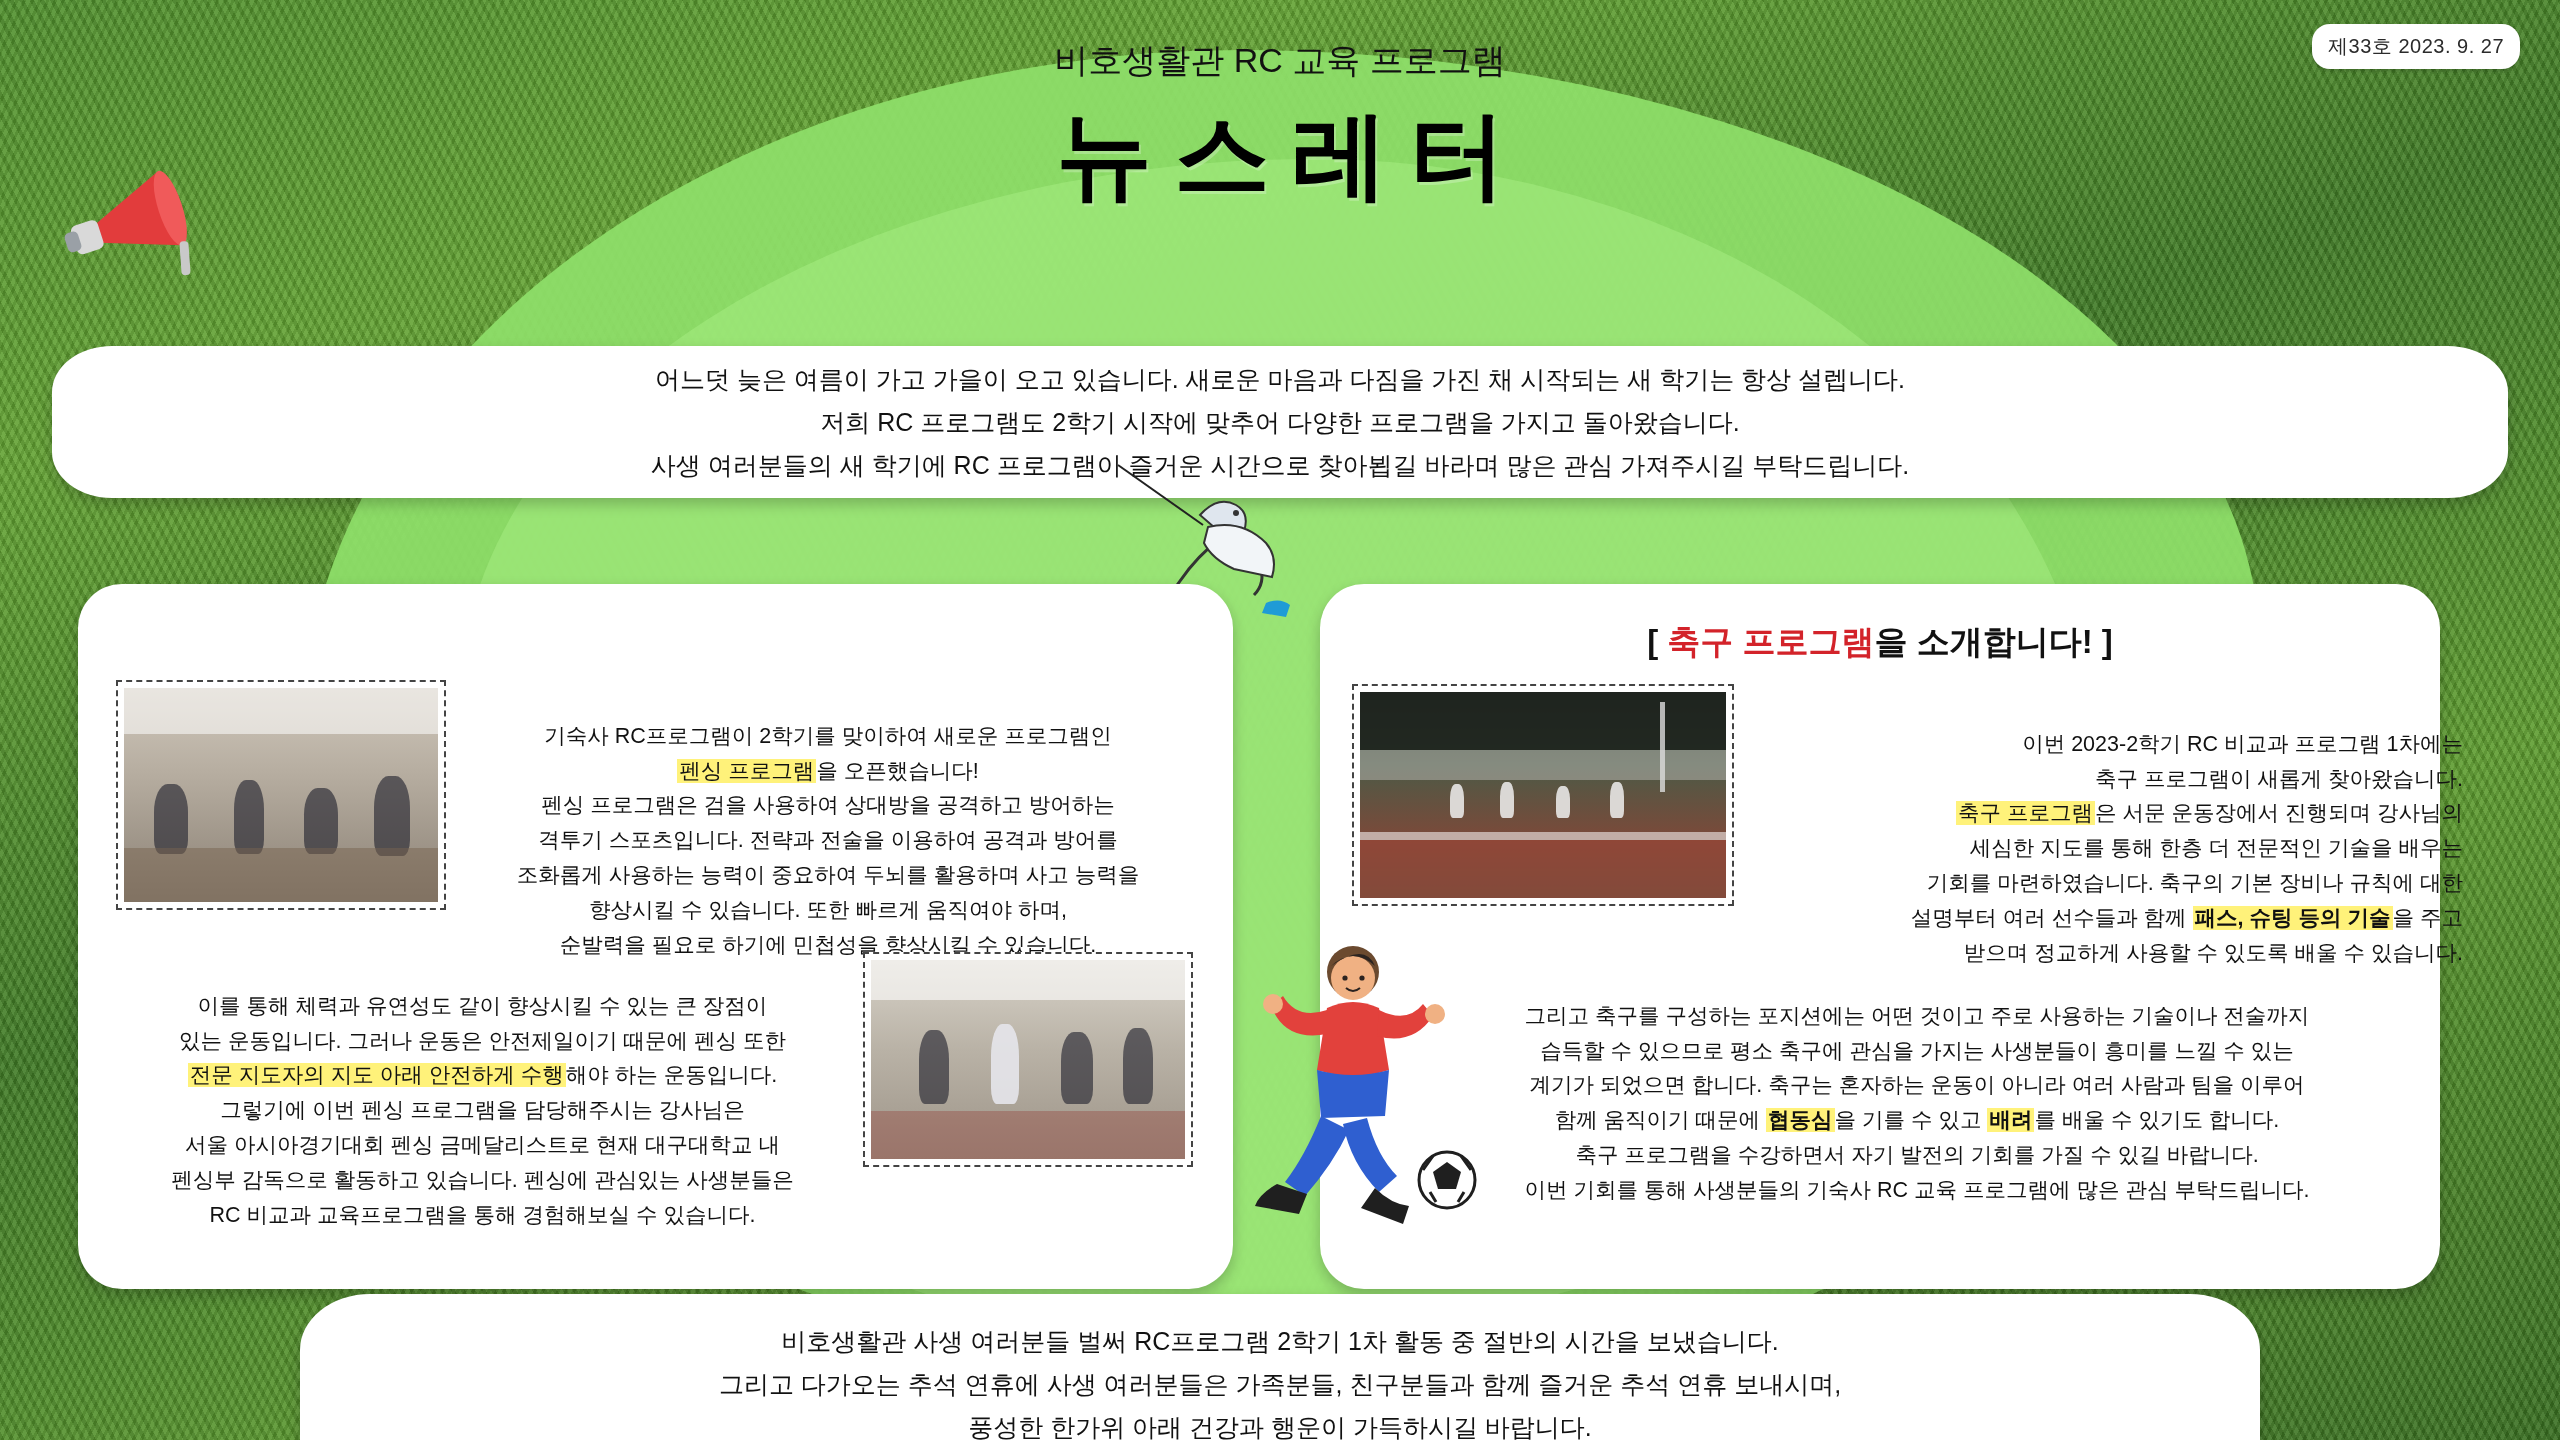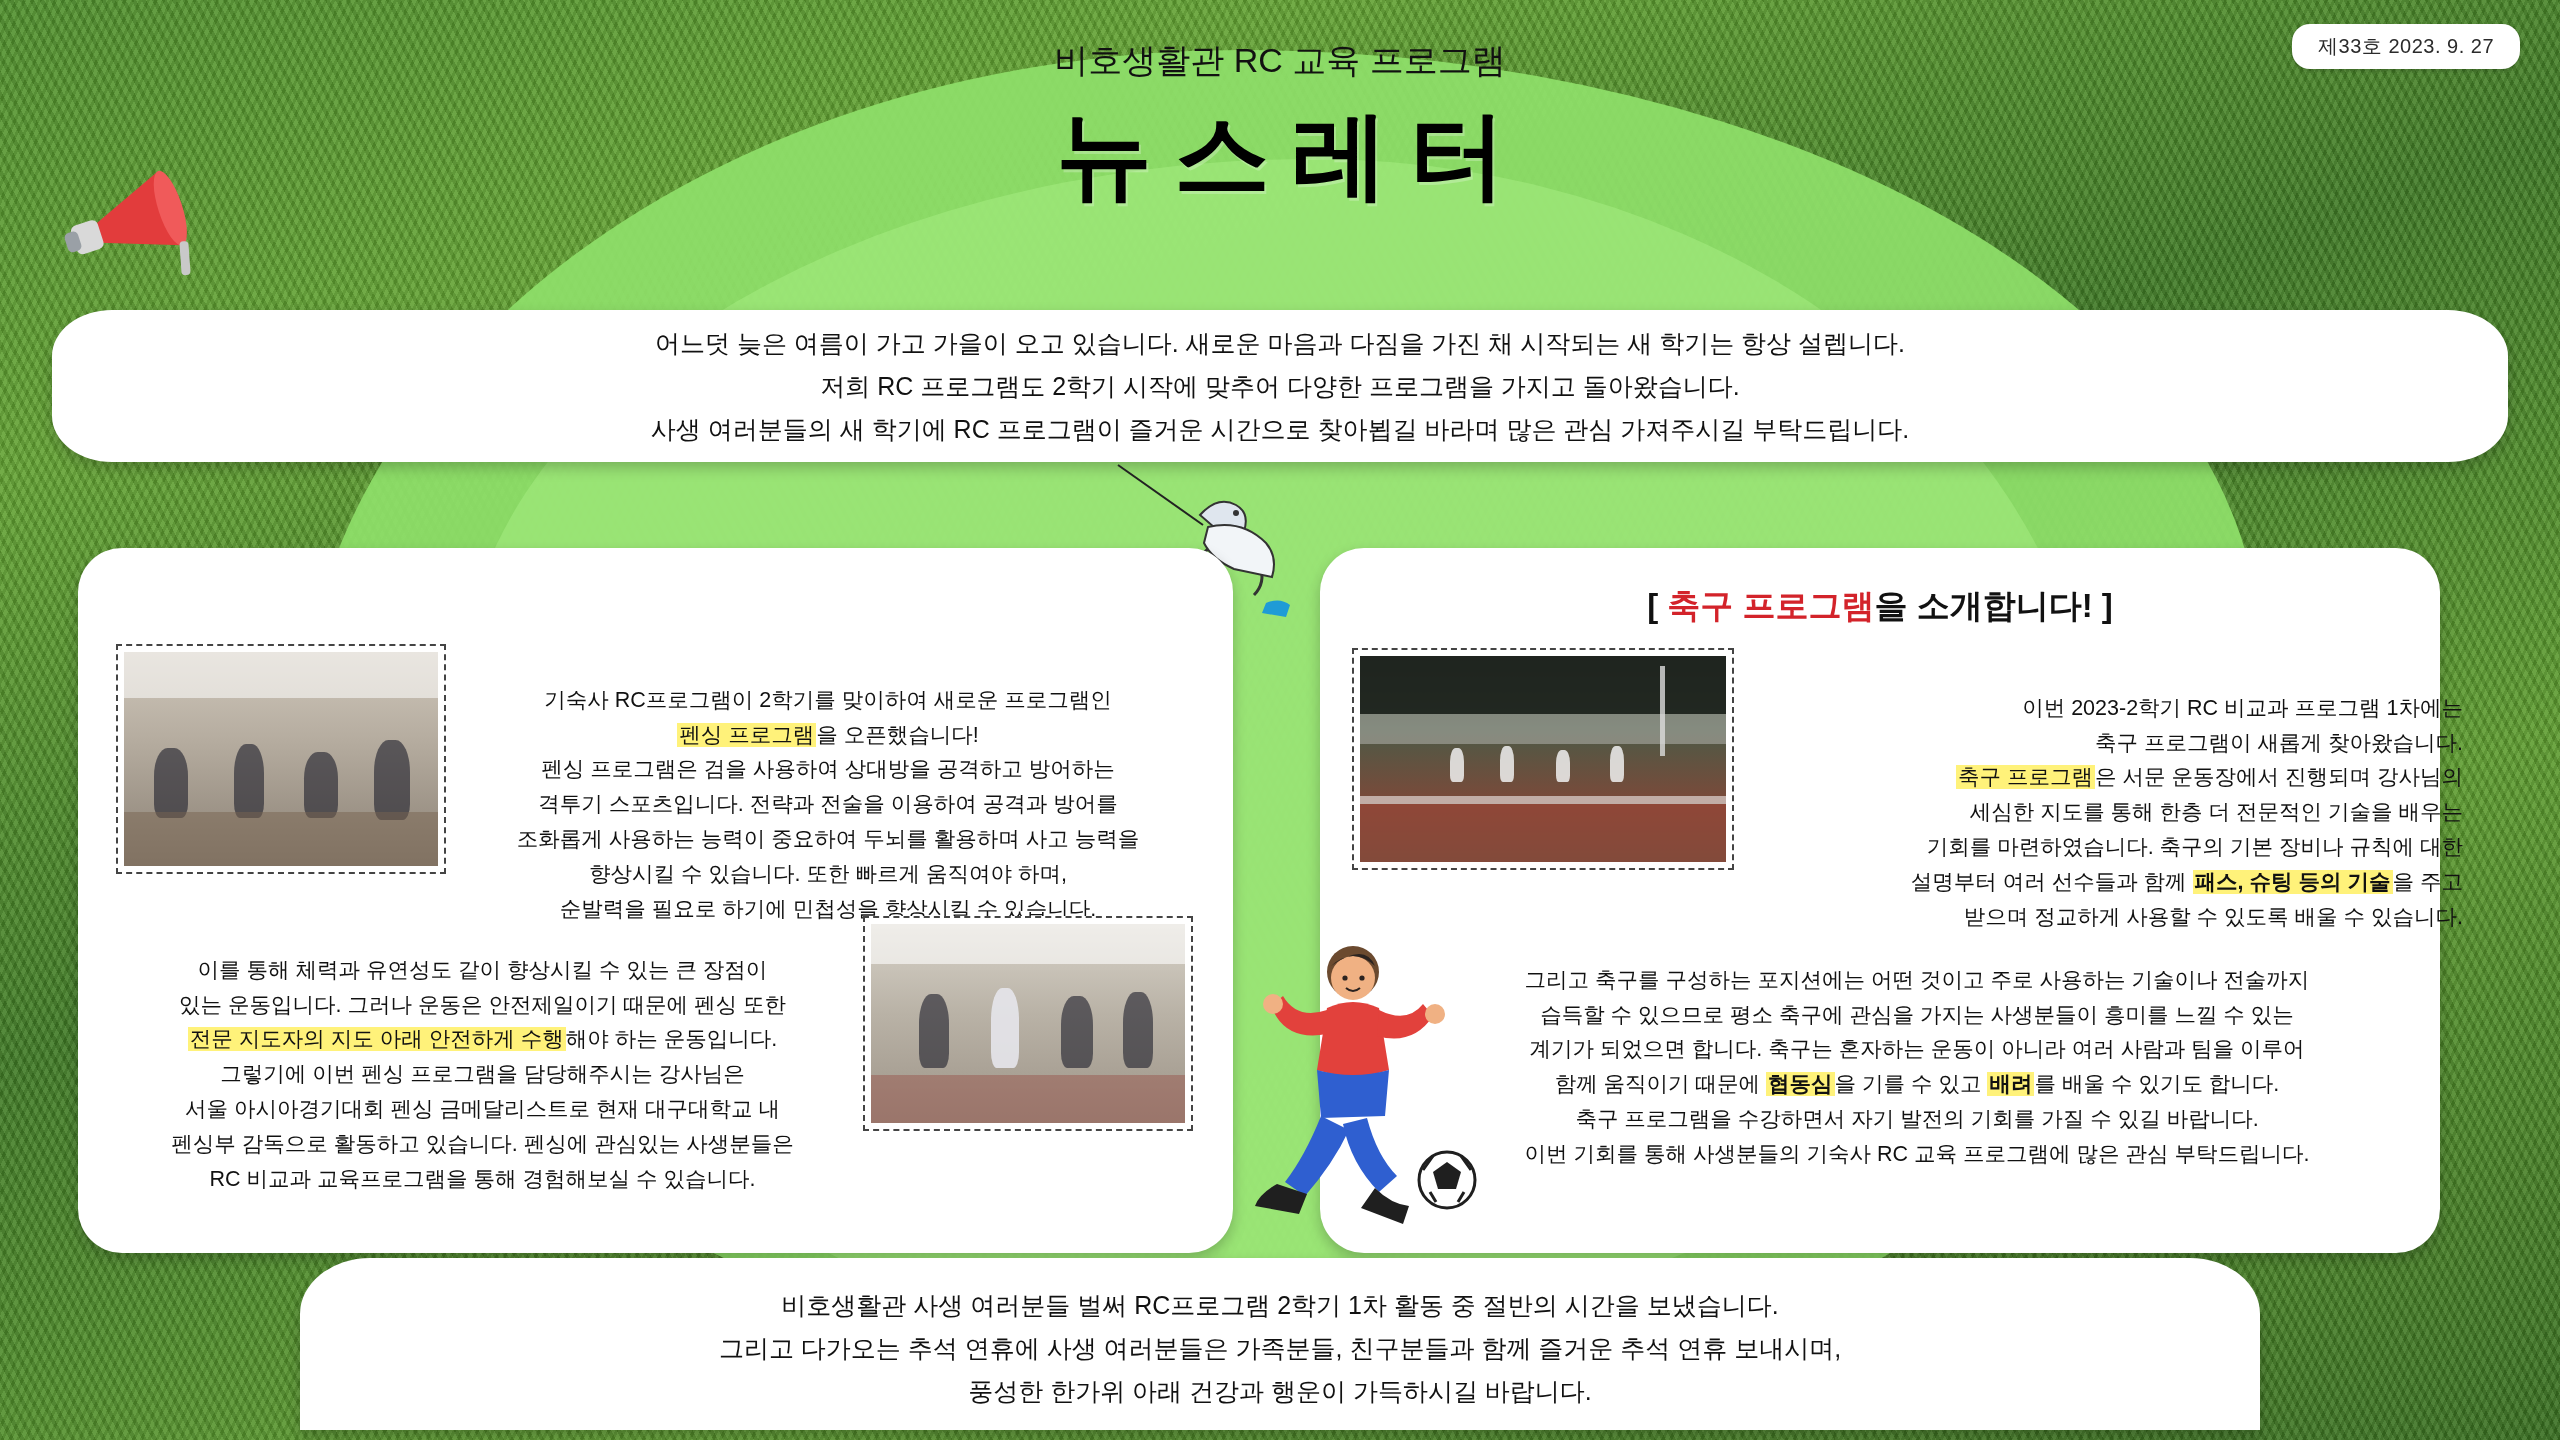--- a/index.html
+++ b/index.html
@@ -37,21 +37,21 @@
     background: #a6ec81;
     border-radius: 52% 48% 55% 45% / 46% 54% 46% 54%;
     opacity: .55;
   }
 
   
   .issue-badge {
     position: absolute; right: 40px; top: 24px;
     background: #fff;
     border-radius: 18px;
-    padding: 9px 26px;
+    padding: 9px 16px;
     font-size: 20px;
     color: #2b2b2b;
     box-shadow: 0 2px 4px rgba(0,0,0,.18);
     letter-spacing: .5px;
   }
   .head-sub {
     position: absolute; top: 38px; left: 0; right: 0;
     text-align: center;
     font-size: 34px;
     color: #111;
@@ -70,20 +70,21 @@
 
   
   .megaphone { position: absolute; left: 55px; top: 150px; width: 190px; height: 140px; }
 
   
   .panel {
     position: absolute;
     background: #fff;
     border-radius: 44px;
     box-shadow: 0 6px 14px rgba(0,0,0,.22);
+    margin-top: 36px;
   }
   #intro-panel {
     left: 52px; top: 310px; width: 2456px; height: 152px;
     border-radius: 60px/46px;
     display: flex; align-items: center; justify-content: center;
   }
   .intro-text {
     text-align: center;
     font-size: 25px;
     line-height: 1.72;

